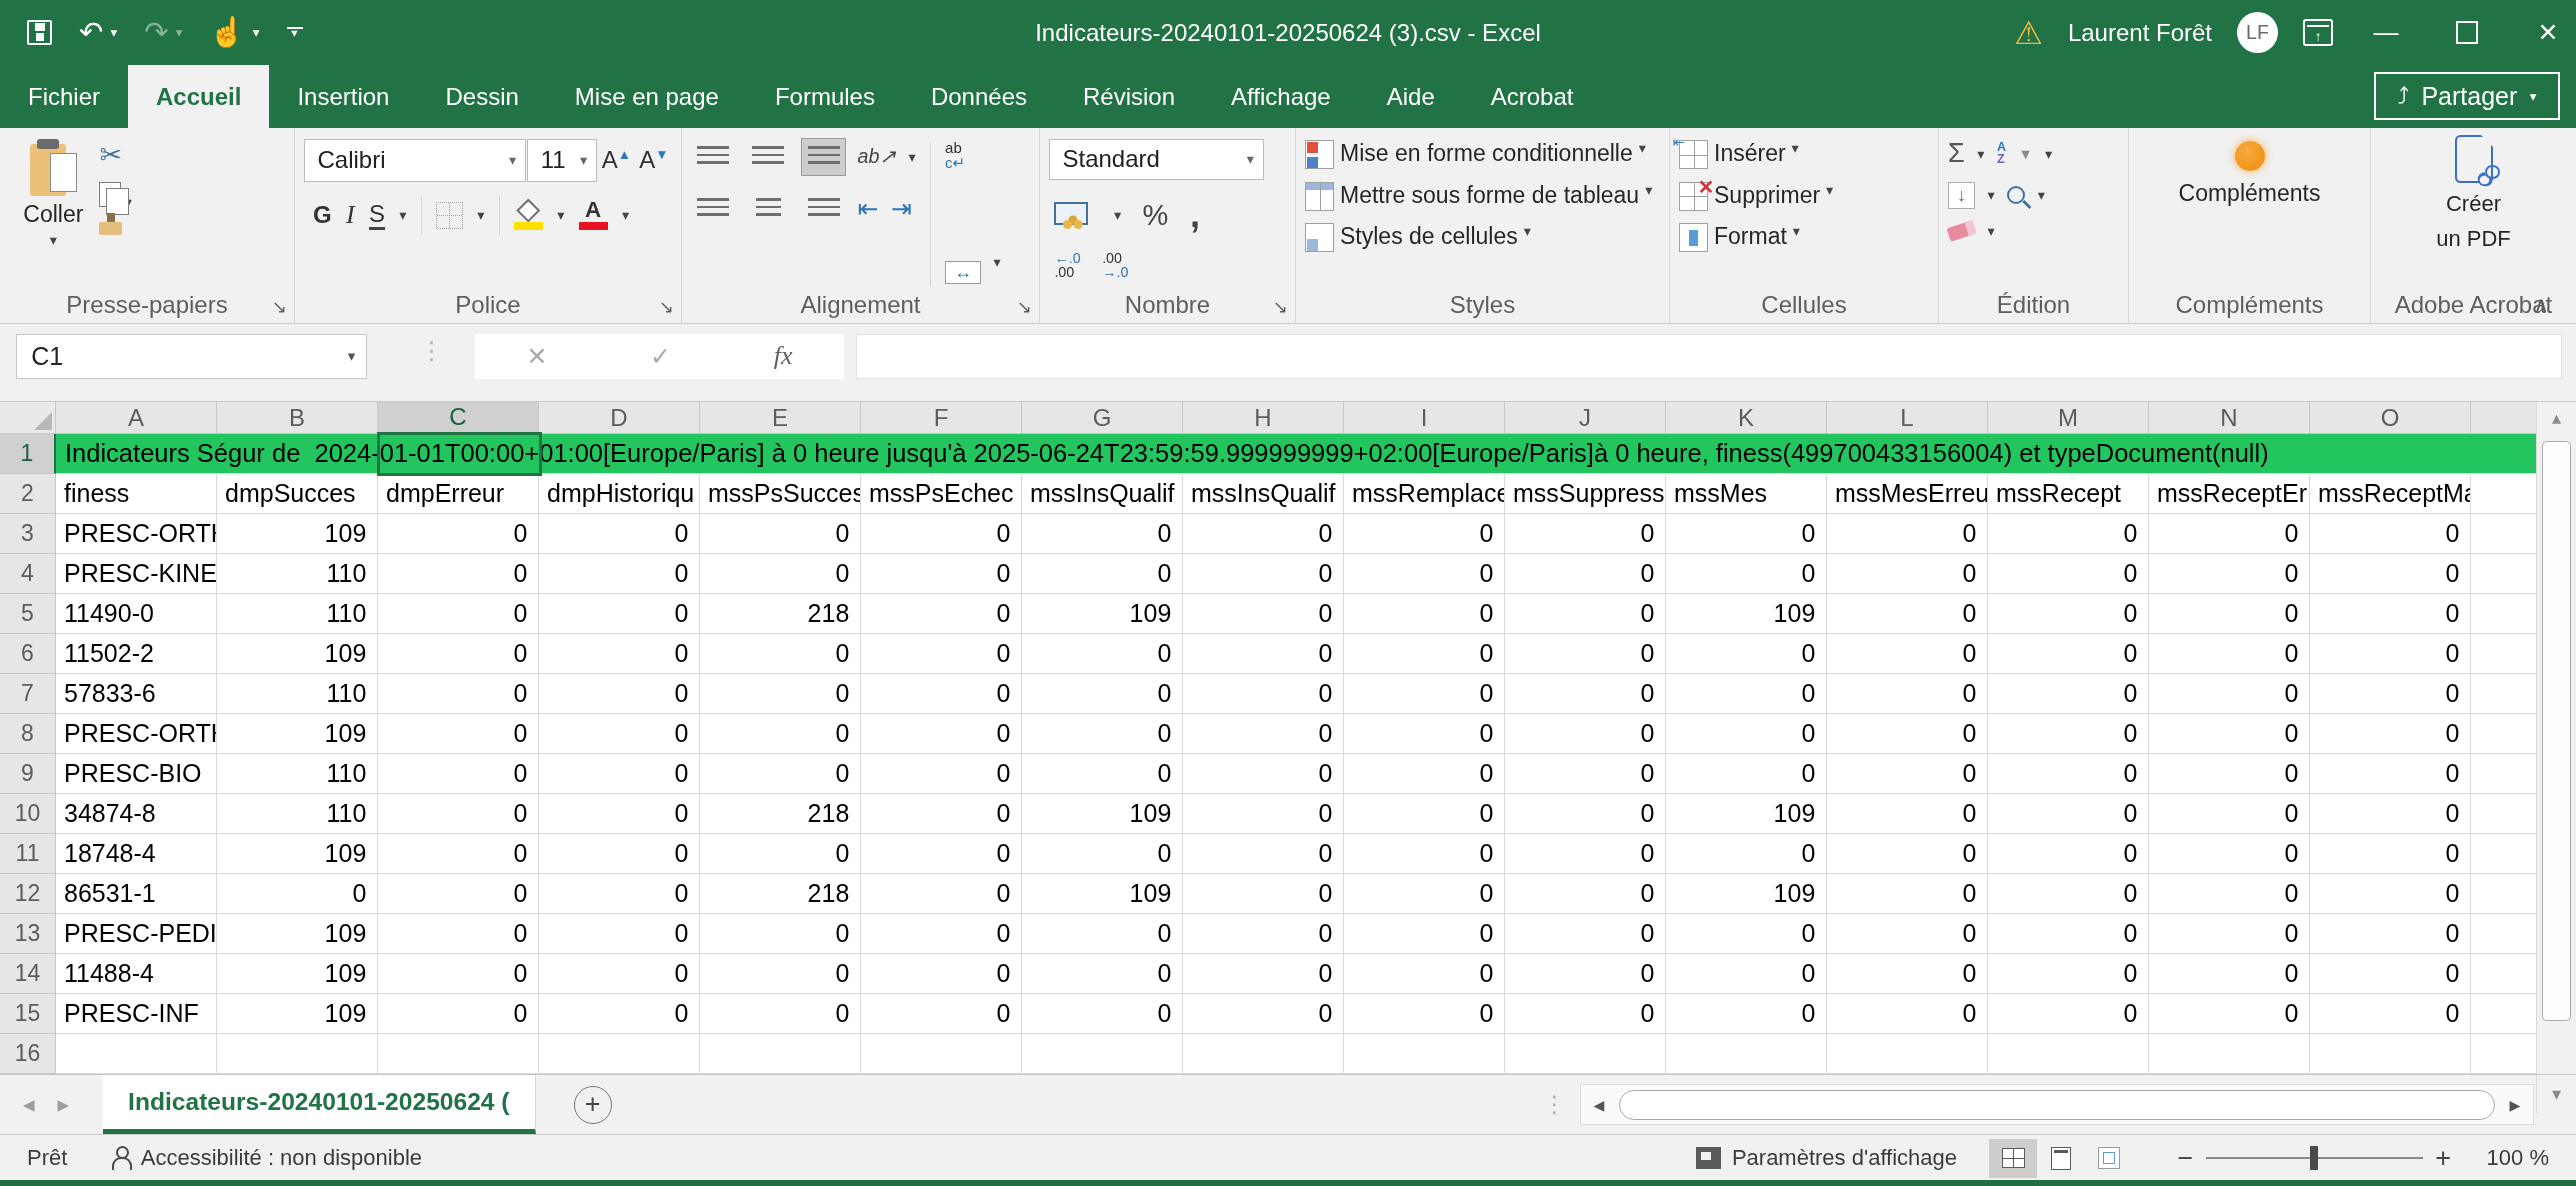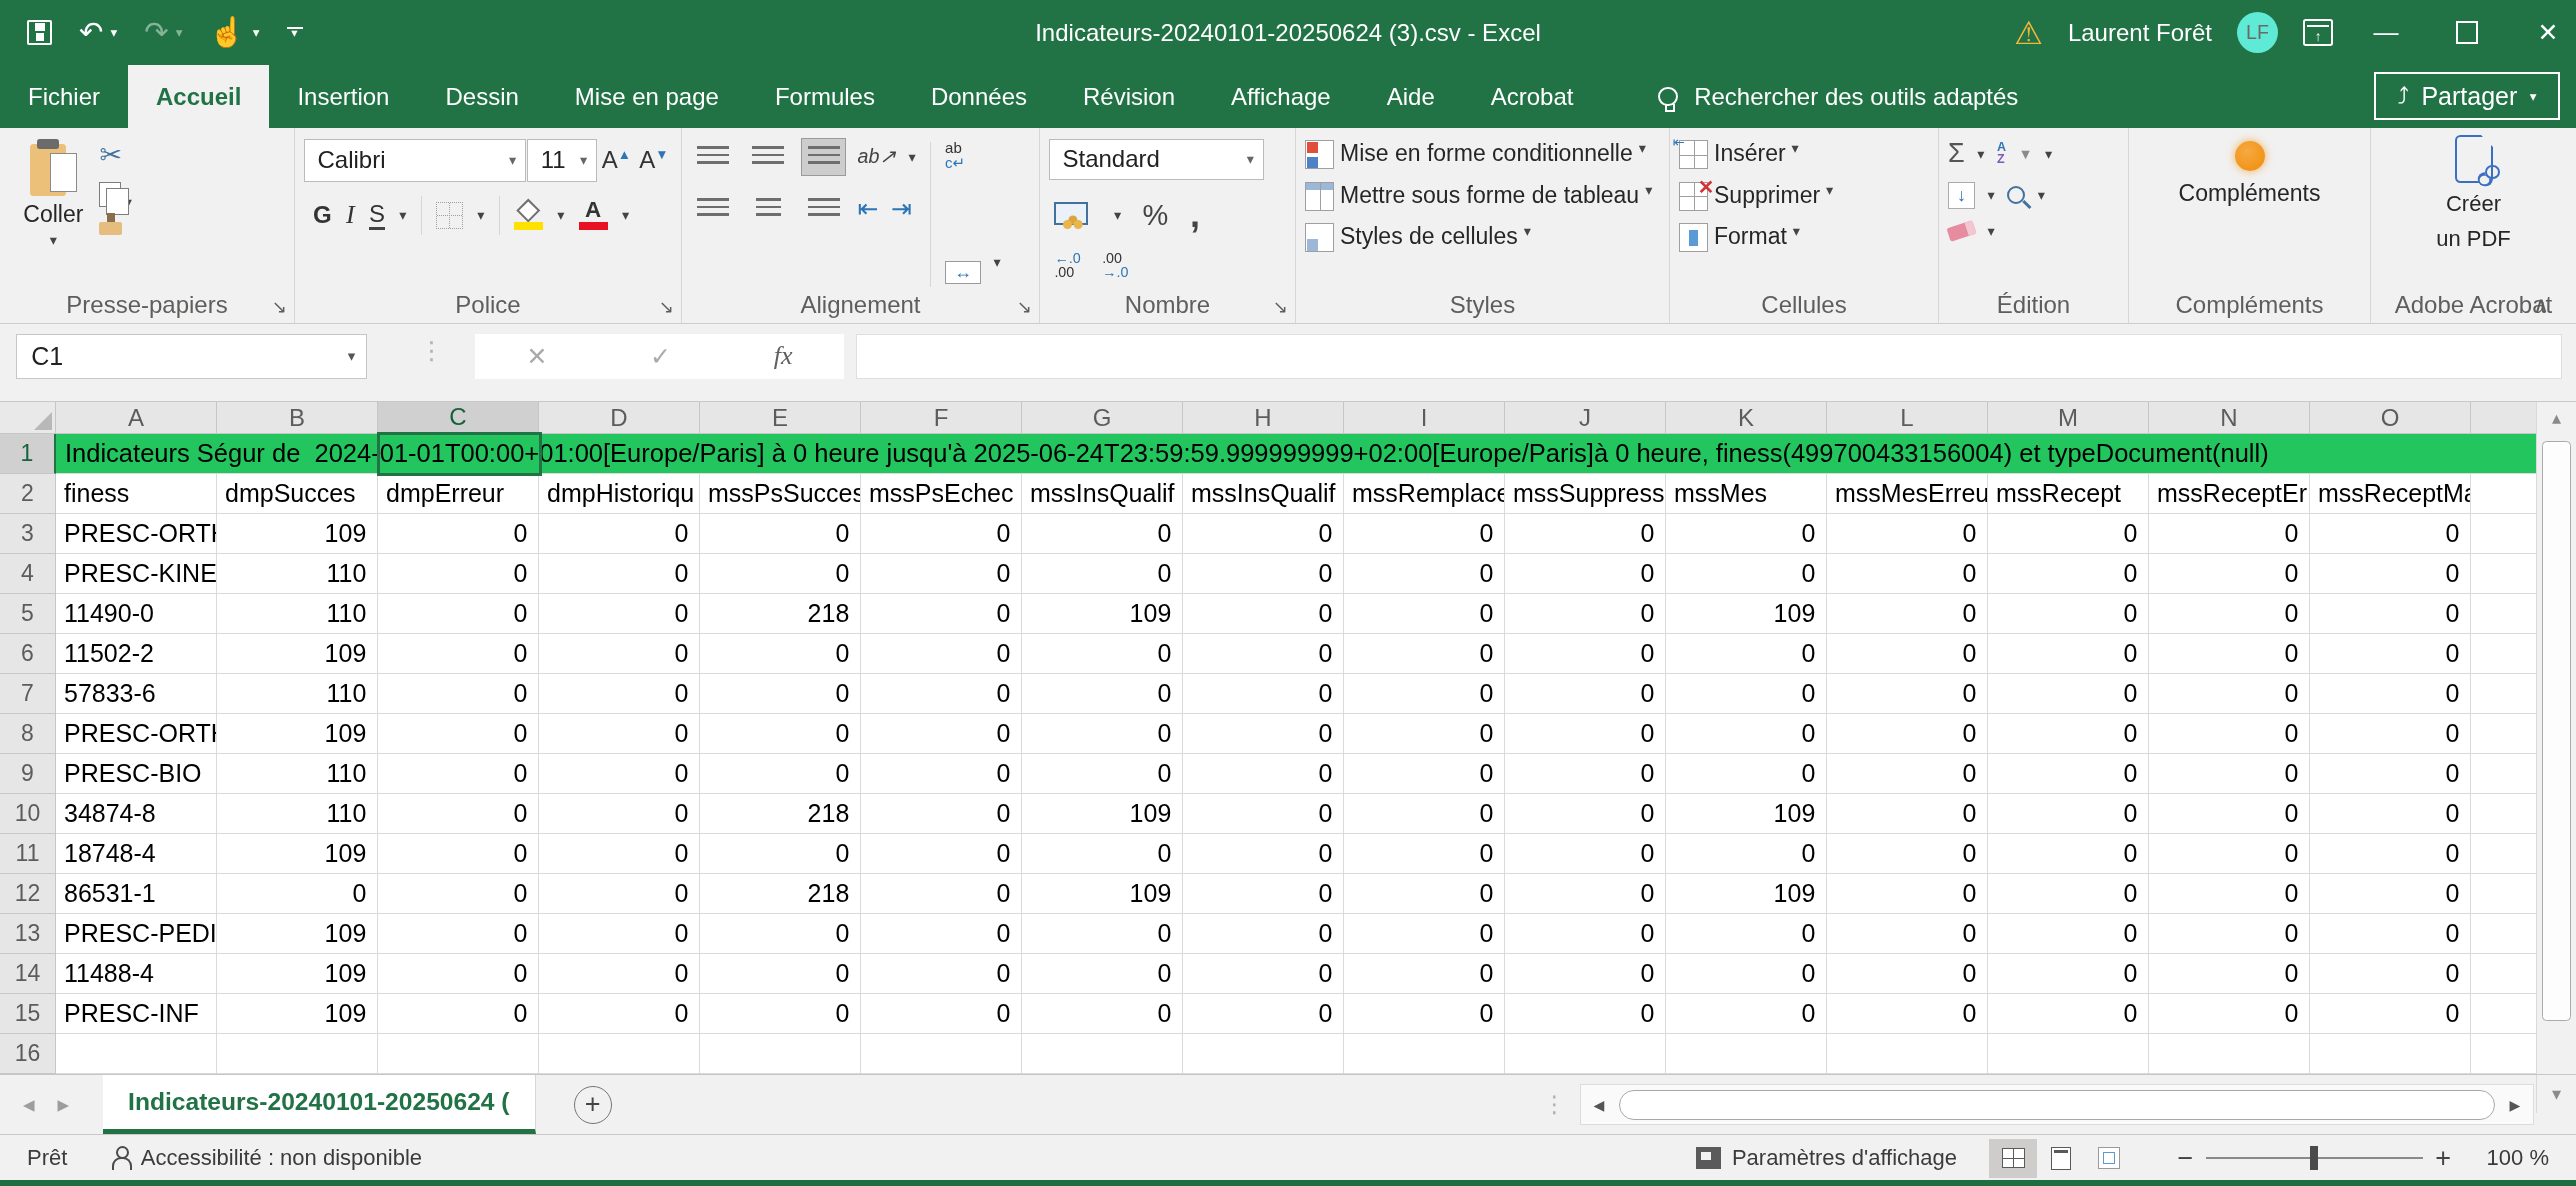--- a/index.html
+++ b/index.html
@@ -17,21 +17,21 @@
   .ic-save { width:25px; height:25px; border:2.2px solid #fff; border-radius:1.8px; position:relative; display:inline-block; }
   .ic-save::before { content:""; position:absolute; top:0.9px; left:6.3px; width:9.8px; height:8px; background:#fff; }
   .ic-save::after { content:""; position:absolute; bottom:1.8px; left:7.2px; width:8px; height:8px; background:#fff; }
   .glyph-big { font-size:29px; line-height:1; }
   .ic-qatmore { display:inline-block; text-align:center; color:#fff; font-size:12.5px;
     border-top:2.2px solid #fff; padding-top:0.9px; width:16px; line-height:9px; }
   .tb-title { position:absolute; left:50%; transform:translateX(-50%); font-size:24px; white-space:nowrap; }
   .tb-right { margin-left:auto; display:flex; align-items:center; gap:25px; }
   .ic-warn { color:#f3b73c; font-size:32px; }
   .tb-user { font-size:24px; }
-  .avatar { width:41px; height:41px; border-radius:50%; background:#5eead4; color:#6a6a6a;
+  .avatar { width:41px; height:41px; border-radius:50%; background:#ffffff; color:#6a6a6a;
     display:flex; align-items:center; justify-content:center; font-size:19.7px; }
   .ic-ribopts { width:30px; height:27px; border:2.2px solid #fff; border-radius:2.7px; position:relative; display:inline-block; }
   .ic-ribopts::before { content:""; position:absolute; top:3.6px; left:1.8px; right:1.8px; height:2.2px; background:#fff; }
   .ic-ribopts::after { content:"↑"; position:absolute; bottom:0px; left:0; right:0; text-align:center; font-size:13.4px; color:#fff; }
   .winbtn { width:56px; height:65px; display:flex; align-items:center; justify-content:center; font-size:25px; color:#fff; }
   .ic-max { width:22.4px; height:22.4px; border:2.2px solid #fff; display:inline-block; }
 
   
   .tabrow { position:absolute; top:65px; left:0; width:2576px; height:63px; background:#217346;
     display:flex; align-items:stretch; }
@@ -293,24 +293,20 @@
         <div class="tab">Insertion</div>
         <div class="tab">Dessin</div>
         <div class="tab">Mise en page</div>
         <div class="tab">Formules</div>
         <div class="tab">Données</div>
         <div class="tab">Révision</div>
         <div class="tab">Affichage</div>
         <div class="tab">Aide</div>
         <div class="tab">Acrobat</div>
       </div>
-    <div class="searchwrap">
-      <span class="ic-bulb"></span>
-      <span>Rechercher des outils adaptés</span>
-    </div>
     <button class="sharebtn">
       <span class="ic-share">⤴</span>
       <span>Partager</span>
       <span class="chev-w">▾</span>
     </button>
   </div>
 
   <div class="ribbon">
 
     <div class="rgroup g-clip">

